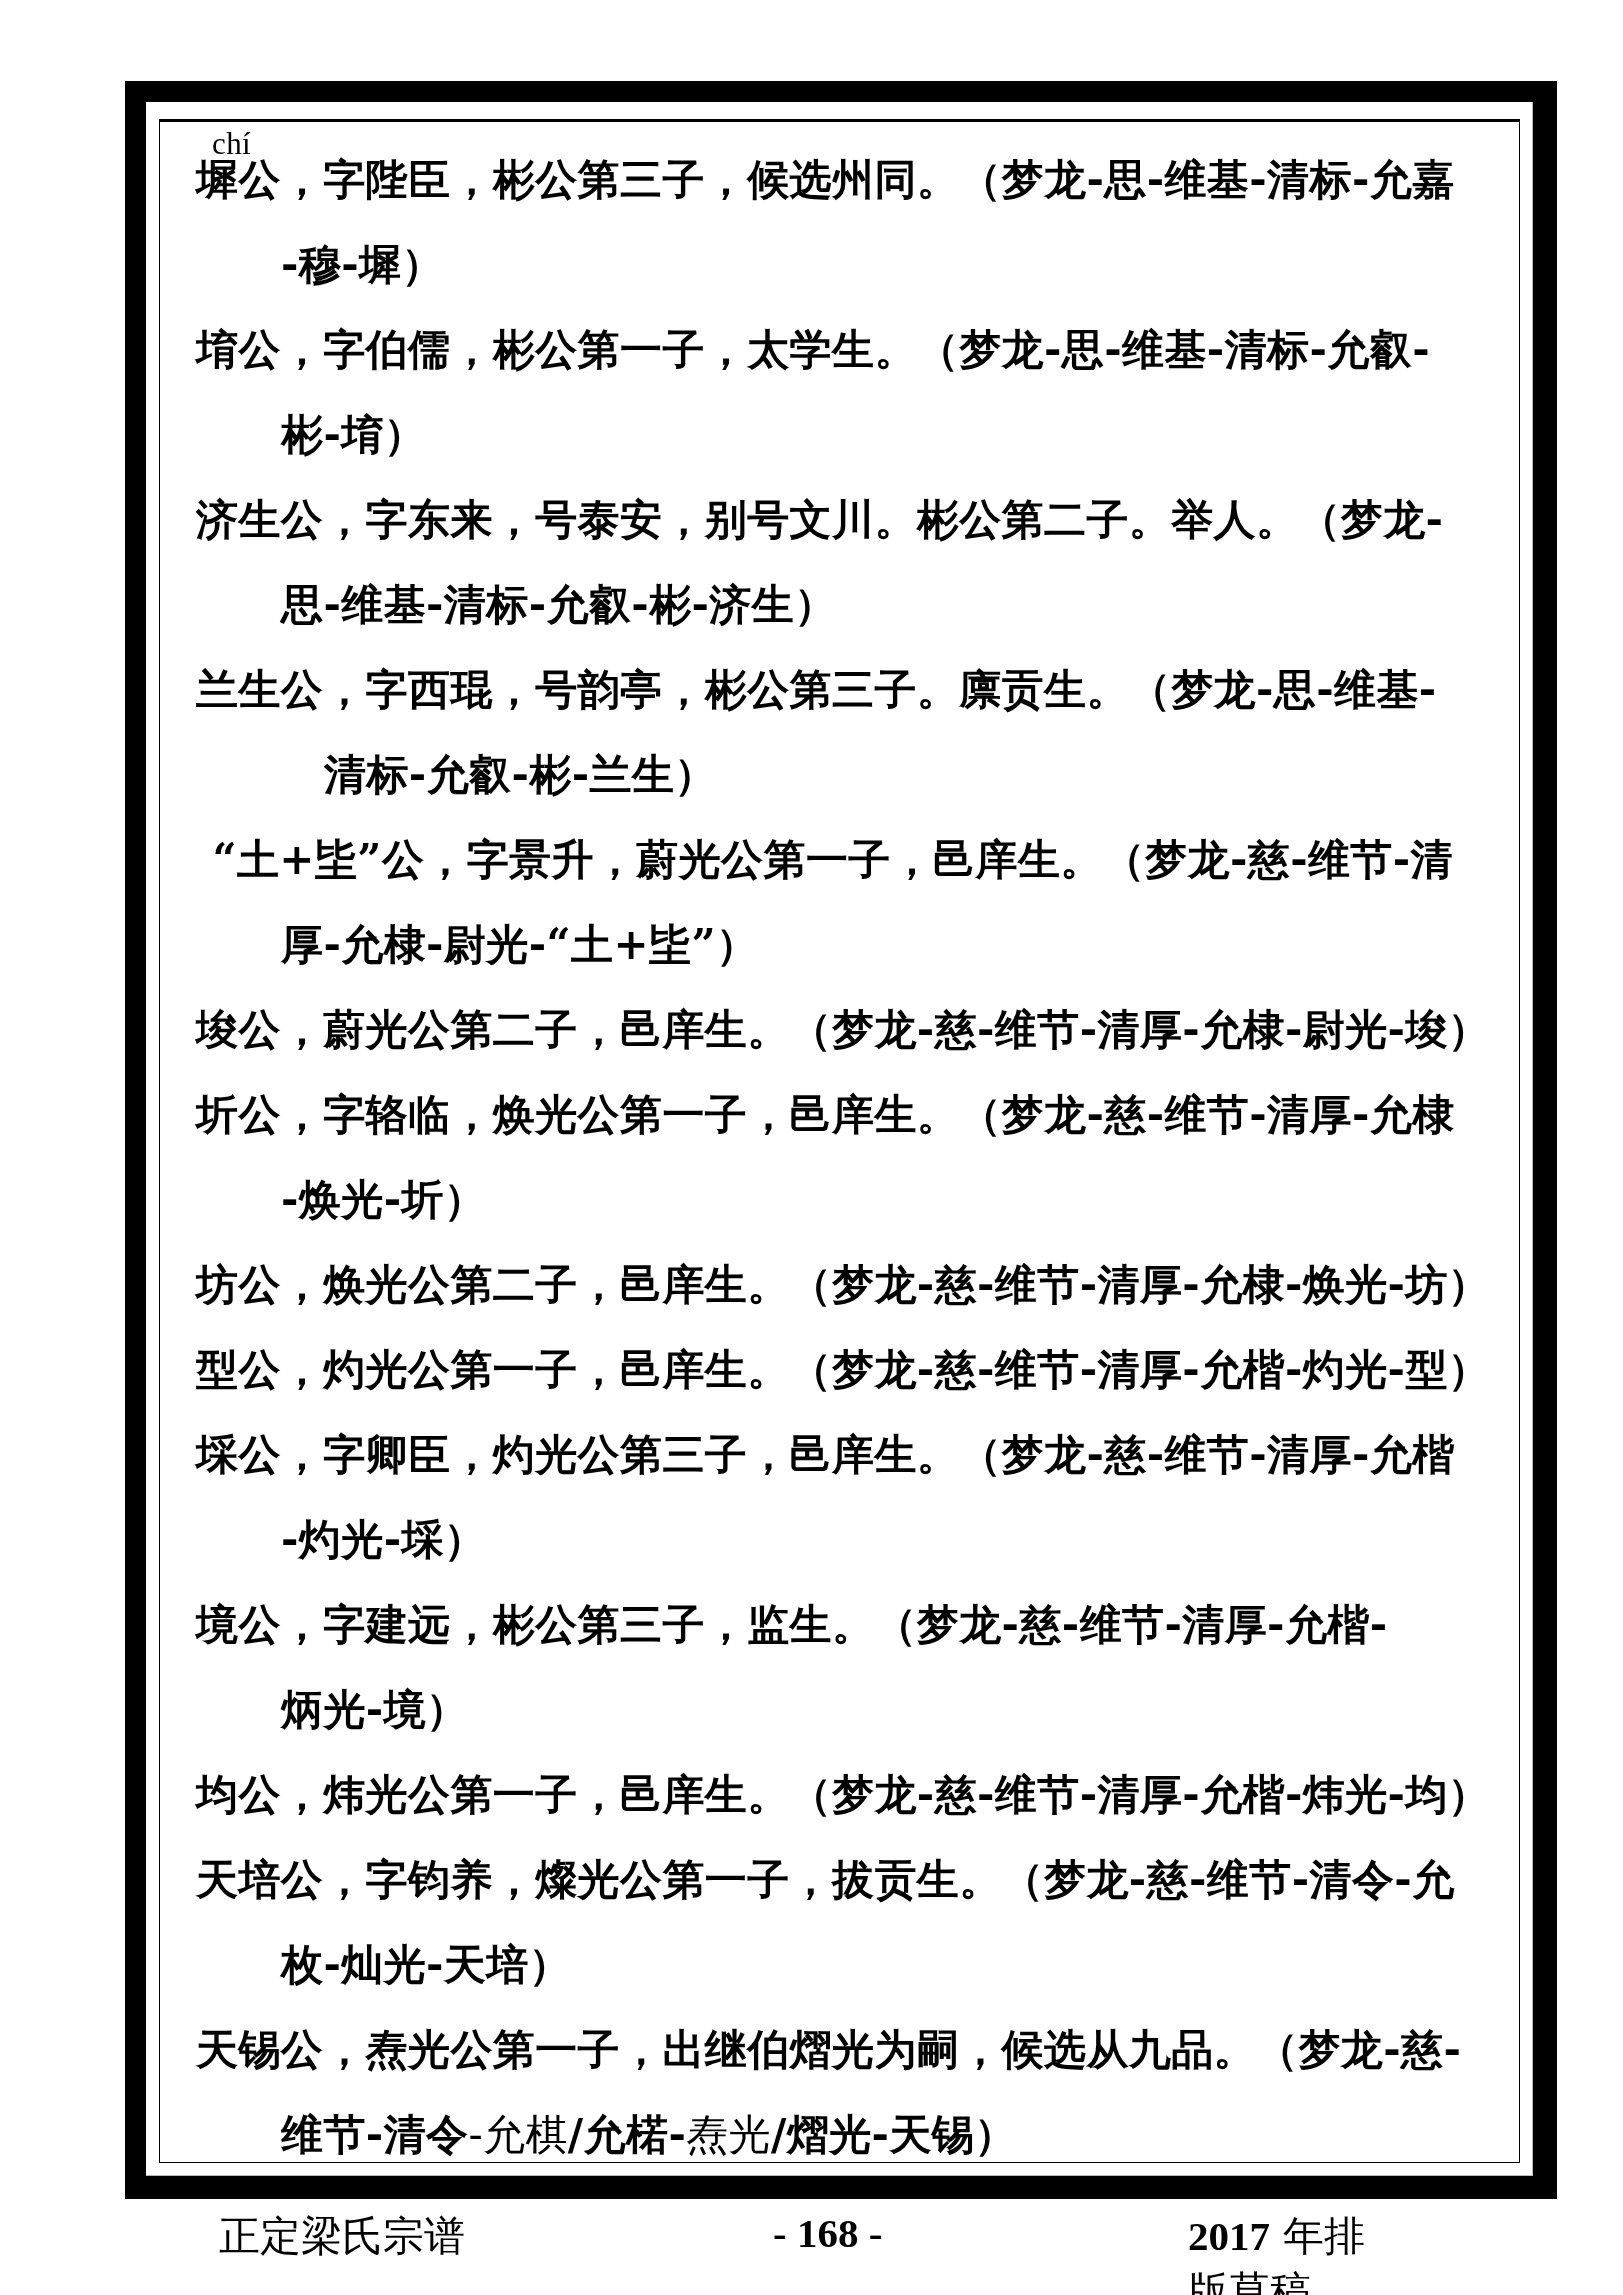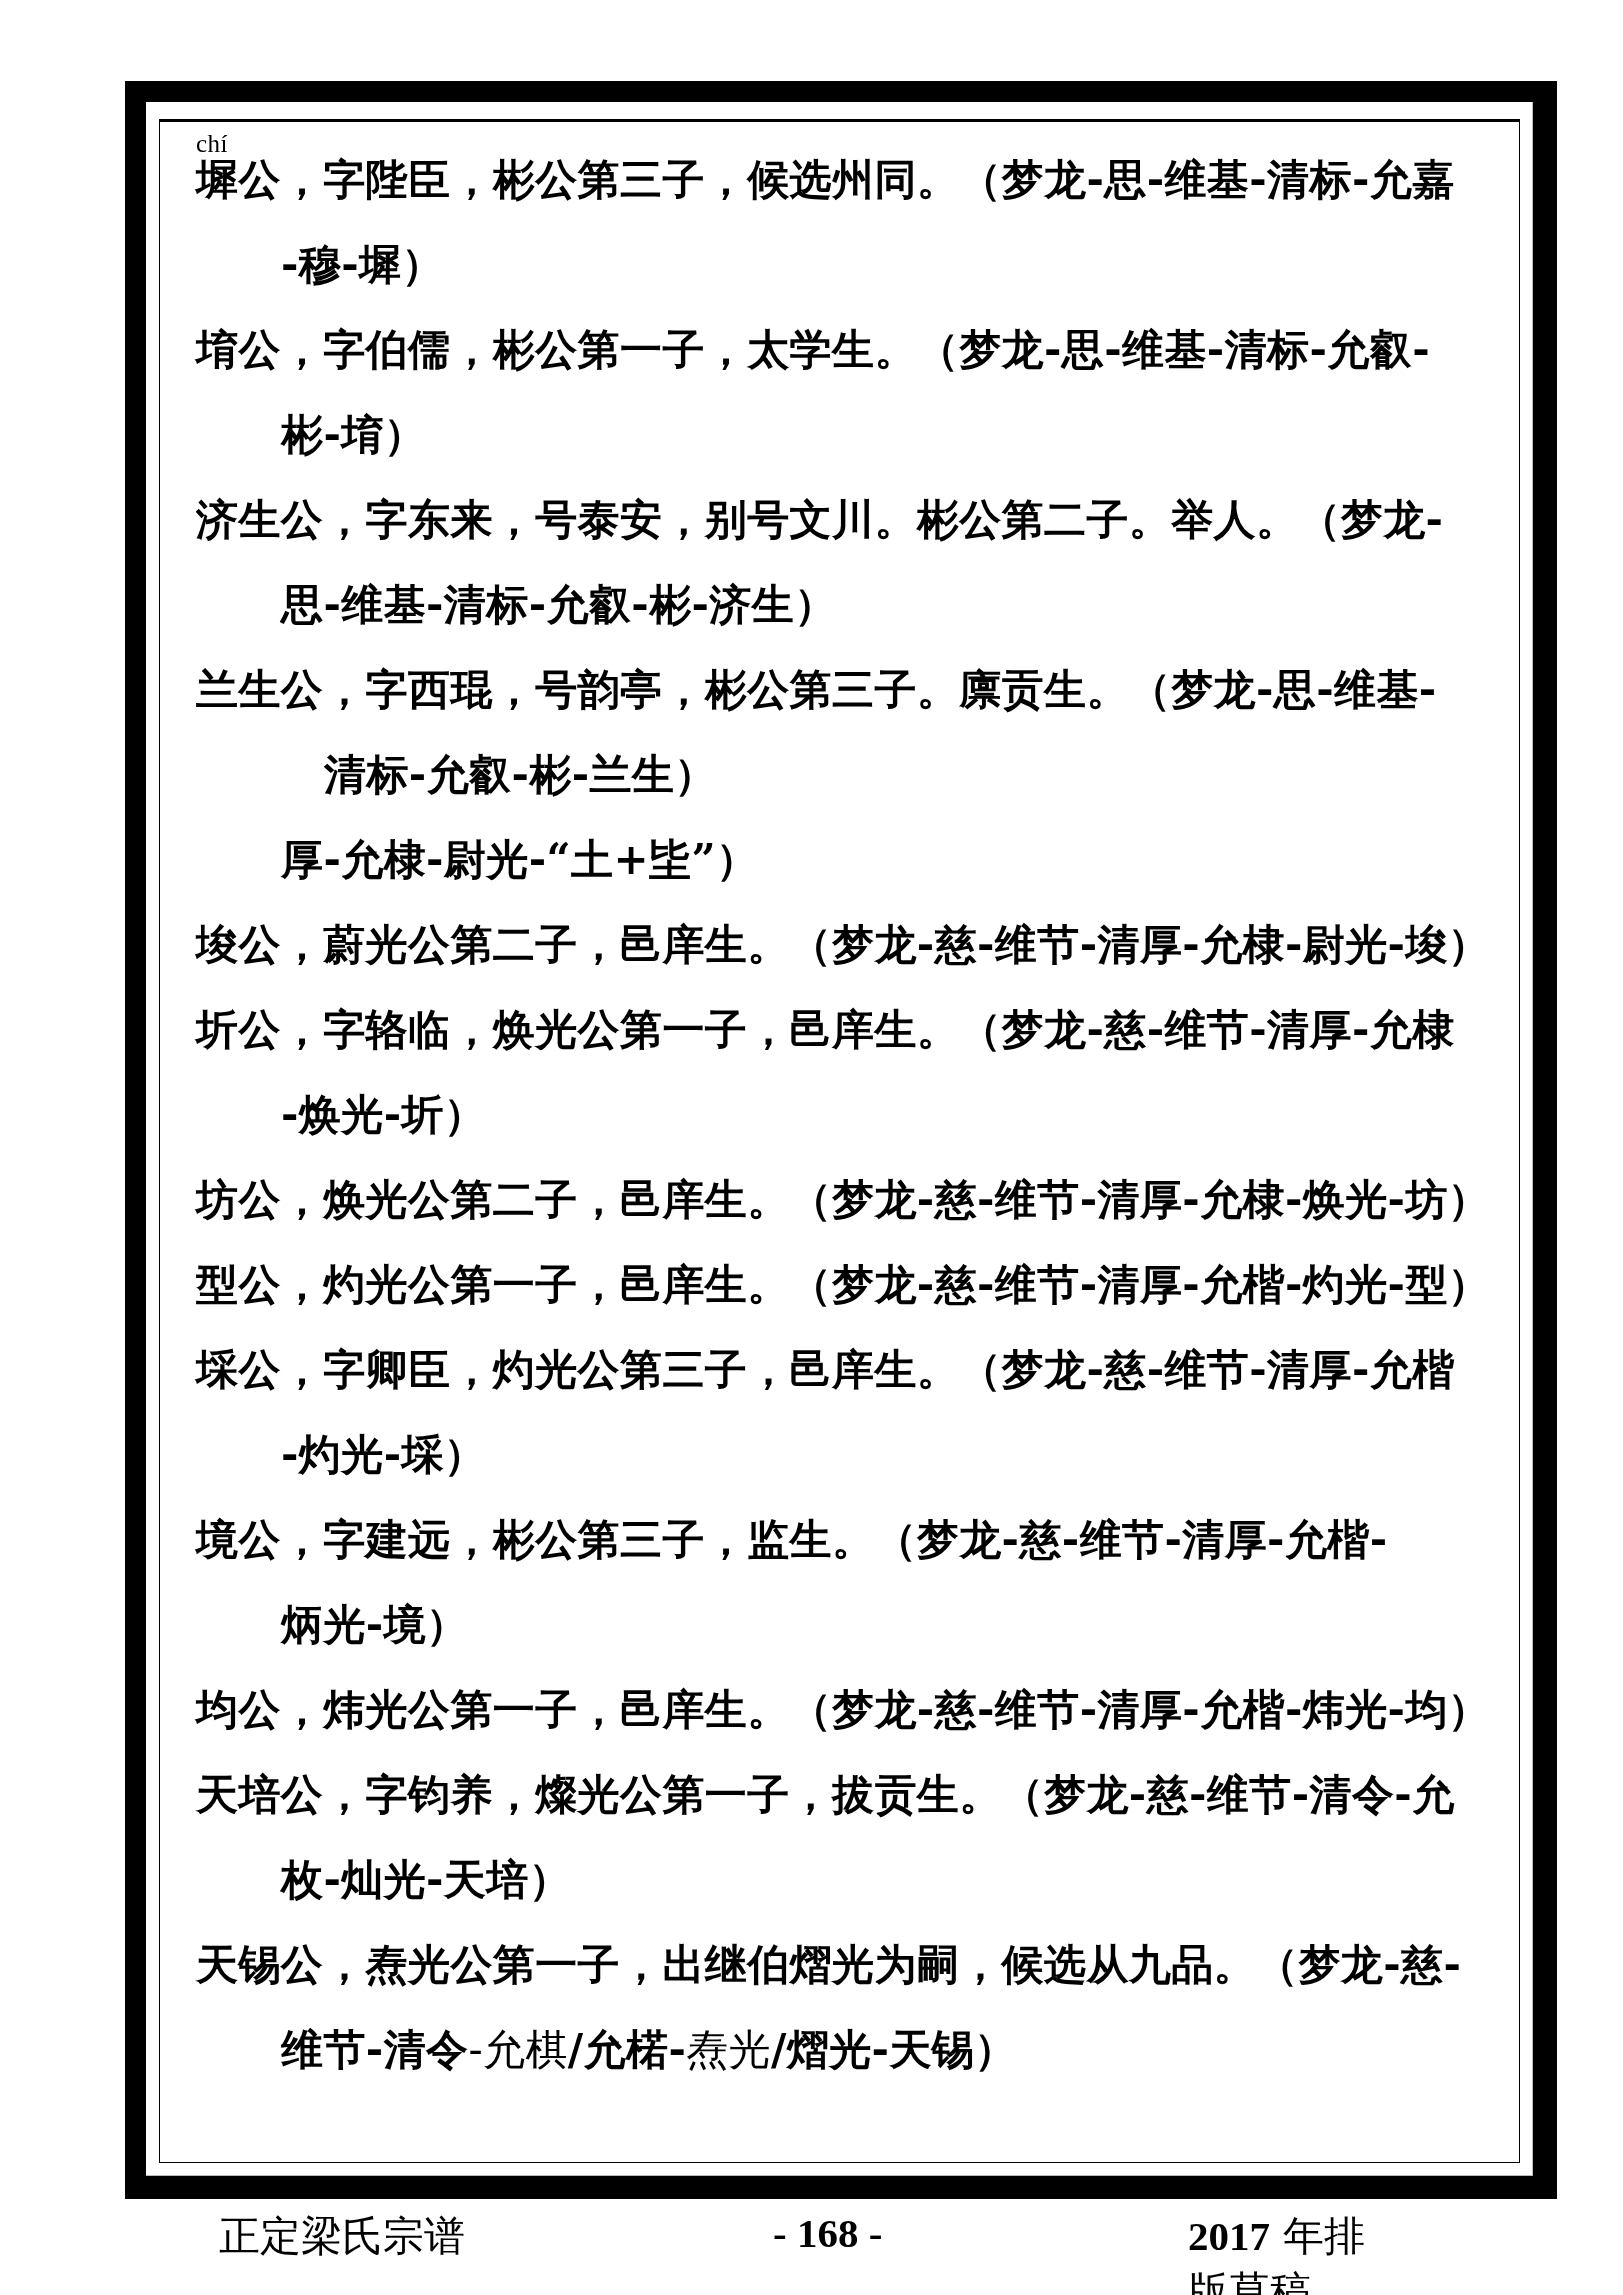--- a/index.html
+++ b/index.html
@@ -11,21 +11,21 @@
                background:#fff; border-right:1.6px solid #bbb; border-bottom:1.6px solid #bbb; box-sizing:border-box; }
   .frame-inner { position:absolute; left:159px; top:119px; width:1361px; height:2044px;
                  border:1.6px solid #000; border-top-width:3.3px; box-sizing:border-box; background:#fff; }
   .content { position:absolute; left:196px; top:137px; width:1293px; }
   .line { height:85px; line-height:85px; font-size:42px; font-weight:bold; white-space:nowrap;
           position:relative; letter-spacing:0.4px; }
   .line.cont1 { padding-left:85px; }
   .line.cont2 { padding-left:128px; }
   .line.quote-start { padding-left:16.4px; }
   .light { font-weight:normal; }
-  .ruby { position:absolute; left:0; top:-4.9px; font-size:25px; line-height:24.5px; font-weight:normal;
+  .ruby { position:absolute; left:16px; top:-4.9px; font-size:31px; line-height:24.5px; font-weight:normal;
           font-family:"Liberation Serif",serif; }
   .footer { position:absolute; top:2209px; left:0; width:1386px; height:57px; font-size:41px; }
   .footer-left { position:absolute; left:219px; top:0; font-weight:normal; }
   .footer-center { position:absolute; left:773px; top:0; font-weight:bold; font-family:"Liberation Serif",serif; }
   .footer-right { position:absolute; left:1188px; top:0; }
   .footer-right .num { font-weight:bold; font-family:"Liberation Serif",serif; }
 </style>
 </head>
 <body>
 
@@ -36,20 +36,21 @@
 <div class="content">
   <div id="lines">
       <div class="line"><span>墀公，字陛臣，彬公第三子，候选州同。（梦龙-思-维基-清标-允嘉</span><span class="ruby">chí</span></div>
       <div class="line cont1"><span>-穆-墀）</span></div>
       <div class="line"><span>堉公，字伯儒，彬公第一子，太学生。（梦龙-思-维基-清标-允叡-</span></div>
       <div class="line cont1"><span>彬-堉）</span></div>
       <div class="line"><span>济生公，字东来，号泰安，别号文川。彬公第二子。举人。（梦龙-</span></div>
       <div class="line cont1"><span>思-维基-清标-允叡-彬-济生）</span></div>
       <div class="line"><span>兰生公，字西琨，号韵亭，彬公第三子。廪贡生。（梦龙-思-维基-</span></div>
       <div class="line cont2"><span>清标-允叡-彬-兰生）</span></div>
+      <div class="line quote-start"><span>“土+坒”公，字景升，蔚光公第一子，邑庠生。（梦龙-慈-维节-清</span></div>
       <div class="line cont1"><span>厚-允棣-尉光-“土+坒”）</span></div>
       <div class="line"><span>埈公，蔚光公第二子，邑庠生。（梦龙-慈-维节-清厚-允棣-尉光-埈）</span></div>
       <div class="line"><span>圻公，字辂临，焕光公第一子，邑庠生。（梦龙-慈-维节-清厚-允棣</span></div>
       <div class="line cont1"><span>-焕光-圻）</span></div>
       <div class="line"><span>坊公，焕光公第二子，邑庠生。（梦龙-慈-维节-清厚-允棣-焕光-坊）</span></div>
       <div class="line"><span>型公，灼光公第一子，邑庠生。（梦龙-慈-维节-清厚-允楷-灼光-型）</span></div>
       <div class="line"><span>埰公，字卿臣，灼光公第三子，邑庠生。（梦龙-慈-维节-清厚-允楷</span></div>
       <div class="line cont1"><span>-灼光-埰）</span></div>
       <div class="line"><span>境公，字建远，彬公第三子，监生。（梦龙-慈-维节-清厚-允楷-</span></div>
       <div class="line cont1"><span>炳光-境）</span></div>

